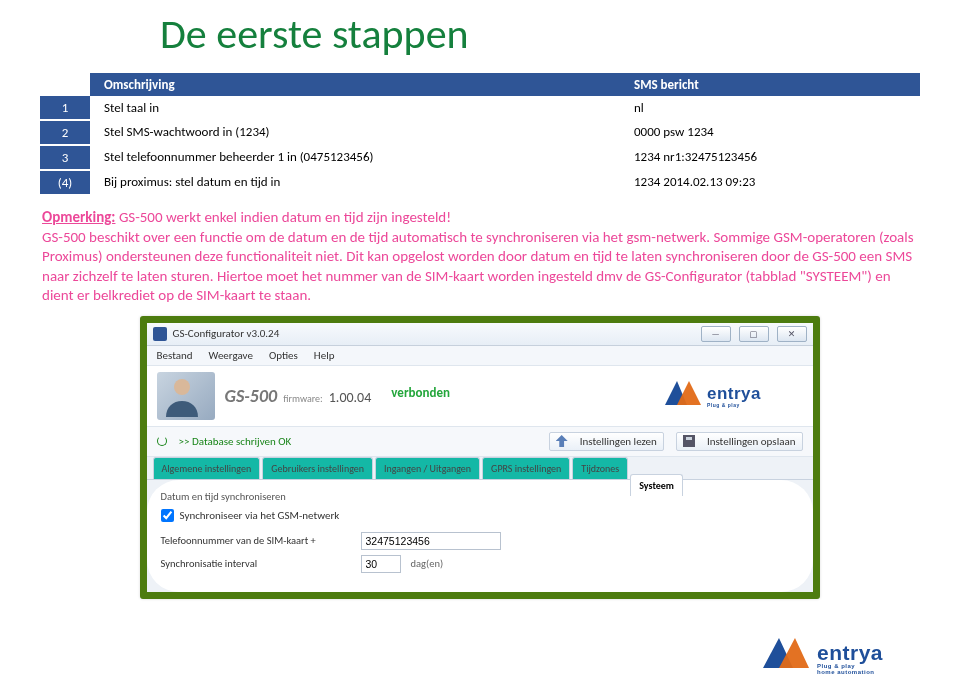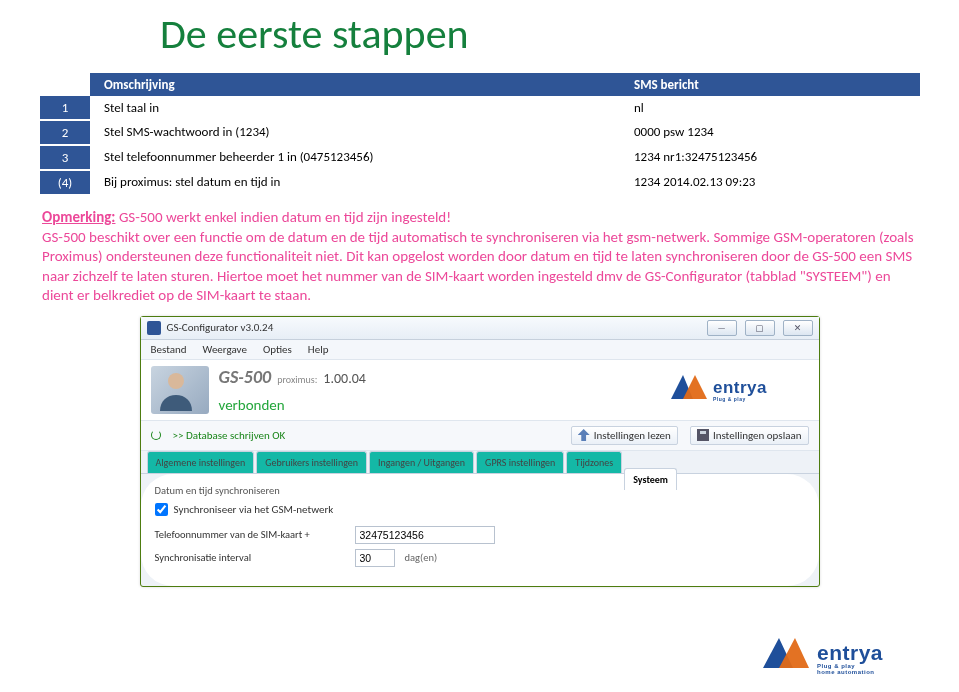--- a/index.html
+++ b/index.html
@@ -43,21 +43,21 @@
   .remark {
     margin: 14px 42px 10px 42px;
     font-size: 15px;
     line-height: 1.3;
     color: #ec4899;
   }
   .remark .label { font-weight: 700; text-decoration: underline; }
   .app-window {
     margin: 4px auto 0 auto;
     width: 680px;
-    border: 1px solid #4d7c0f;
+    border: 7px solid #4d7c0f;
     border-radius: 3px;
     background: #eef2f7;
     box-shadow: 0 0 3px rgba(0,0,0,0.15);
     font-size: 11px;
     color: #333;
   }
   .titlebar {
     display: flex;
     align-items: center;
     background: linear-gradient(#f7fafd,#e7eef6);
@@ -65,30 +65,30 @@
     padding: 3px 6px;
     gap: 6px;
   }
   .titlebar .app-icon { width:14px;height:14px;background:#2f5596;border-radius:2px; }
   .titlebar .spacer { flex:1; }
   .winbtn { width:30px;height:16px;border:1px solid #9fb2c6;background:linear-gradient(#fff,#dce6f1);border-radius:2px;display:flex;align-items:center;justify-content:center;font-size:9px;line-height:1;color:#556;margin-left:2px;}
   .menubar { display:flex; gap:16px; padding:3px 10px; background:#f4f7fb; border-bottom:1px solid #dfe6ee; }
   .header-row { display:flex; align-items:center; padding:6px 10px; gap:10px; background:#fff; border-bottom:1px solid #dfe6ee;}
   .avatar { width:58px;height:48px;background:linear-gradient(135deg,#c8d4e0,#97aac0);border-radius:3px;display:flex;align-items:flex-end;justify-content:flex-start;padding:3px;}
   .avatar svg { width:44px;height:44px;}
-  .product-block { display:flex;flex-direction:column;gap:8px; }
+  .product-block { display:flex;flex-direction:row;gap:20px; }
   .product-line { display:flex;align-items:baseline;gap:6px;}
   .product-line .model { font-size:18px;font-weight:700;color:#777;font-style:italic;}
   .product-line .fwlabel { font-size:10px;color:#888;}
   .product-line .fw { font-size:14px;color:#555;}
-  .connected { color:#23a63b;font-weight:400;font-size:15px;}
+  .connected { color:#23a63b;font-weight:700;font-size:13px;}
   .entrya-logo { margin-left:auto; }
   .toolbar { display:flex;align-items:center;gap:12px;padding:5px 10px;background:#f6f8fb;border-bottom:1px solid #dfe6ee;}
   .toolbar .status-ok { color:#1a851a; }
-  .toolbtn { display:flex;align-items:center;gap:4px;padding:2px 6px;border:1px solid #c8d2df;background:linear-gradient(#fff,#eaf0f7);border-radius:2px; cursor:default;text-align:right;}
+  .toolbtn { display:flex;align-items:center;gap:12px;padding:2px 6px;border:1px solid #c8d2df;background:linear-gradient(#fff,#eaf0f7);border-radius:2px; cursor:default;text-align:right;}
   .tabstrip { display:flex;gap:0;padding:0 6px;background:#eef2f7;border-bottom:1px solid #c8d2df;}
   .tab { padding:4px 8px;border:1px solid #c8d2df;border-bottom:none;background:#14b8a6;margin-right:2px;border-radius:3px 3px 0 0;font-size:10px;color:#444;}
   .tab.active { background:#fff;position:relative;top:17px;color:#000;font-weight:600;}
   .tabpanel { background:#fff;padding:10px 4px 14px 14px;border-radius:32px; }
   .group-title { font-size:10.5px;color:#555;margin-bottom:6px;}
   .form-row { display:flex;align-items:center;gap:10px;margin:5px 0;font-size:10.5px;}
   .form-row label { min-width:190px;}
   .form-row input[type=text] { border:1px solid #b8c2cf;padding:2px 4px;font-size:10.5px;}
   .form-row .unit { color:#666;}
   .checkbox-row { display:flex;align-items:center;gap:6px;margin-bottom:10px;}
@@ -166,21 +166,21 @@
   <div class="header-row">
     <div class="avatar">
       <svg viewBox="0 0 44 44">
           <circle cx="22" cy="14" r="8" fill="#d9b89a"></circle>
           <path d="M6 44c0-10 7-16 16-16s16 6 16 16z" fill="#3e5b7a"></path>
         </svg>
     </div>
     <div class="product-block">
       <div class="product-line">
         <span class="model">GS-500</span>
-        <span class="fwlabel">proximus:</span>
+        <span class="fwlabel">firmware:</span>
         <span class="fw">1.00.04</span>
       </div>
       <span class="connected">verbonden</span>
     </div>
     <div class="entrya-logo">
       <svg class="entrya-svg" width="140" height="34" viewBox="0 0 140 34">
         <path class="x1" d="M2 28 L14 4 L24 28 Z"></path>
         <path class="x2" d="M14 28 L26 4 L38 28 Z" opacity="0.95"></path>
         <text x="44" y="22" font-size="17">entrya</text>
         <text x="44" y="30" font-size="5" fill="#e26a17" font-weight="400">Plug &amp; play</text>

